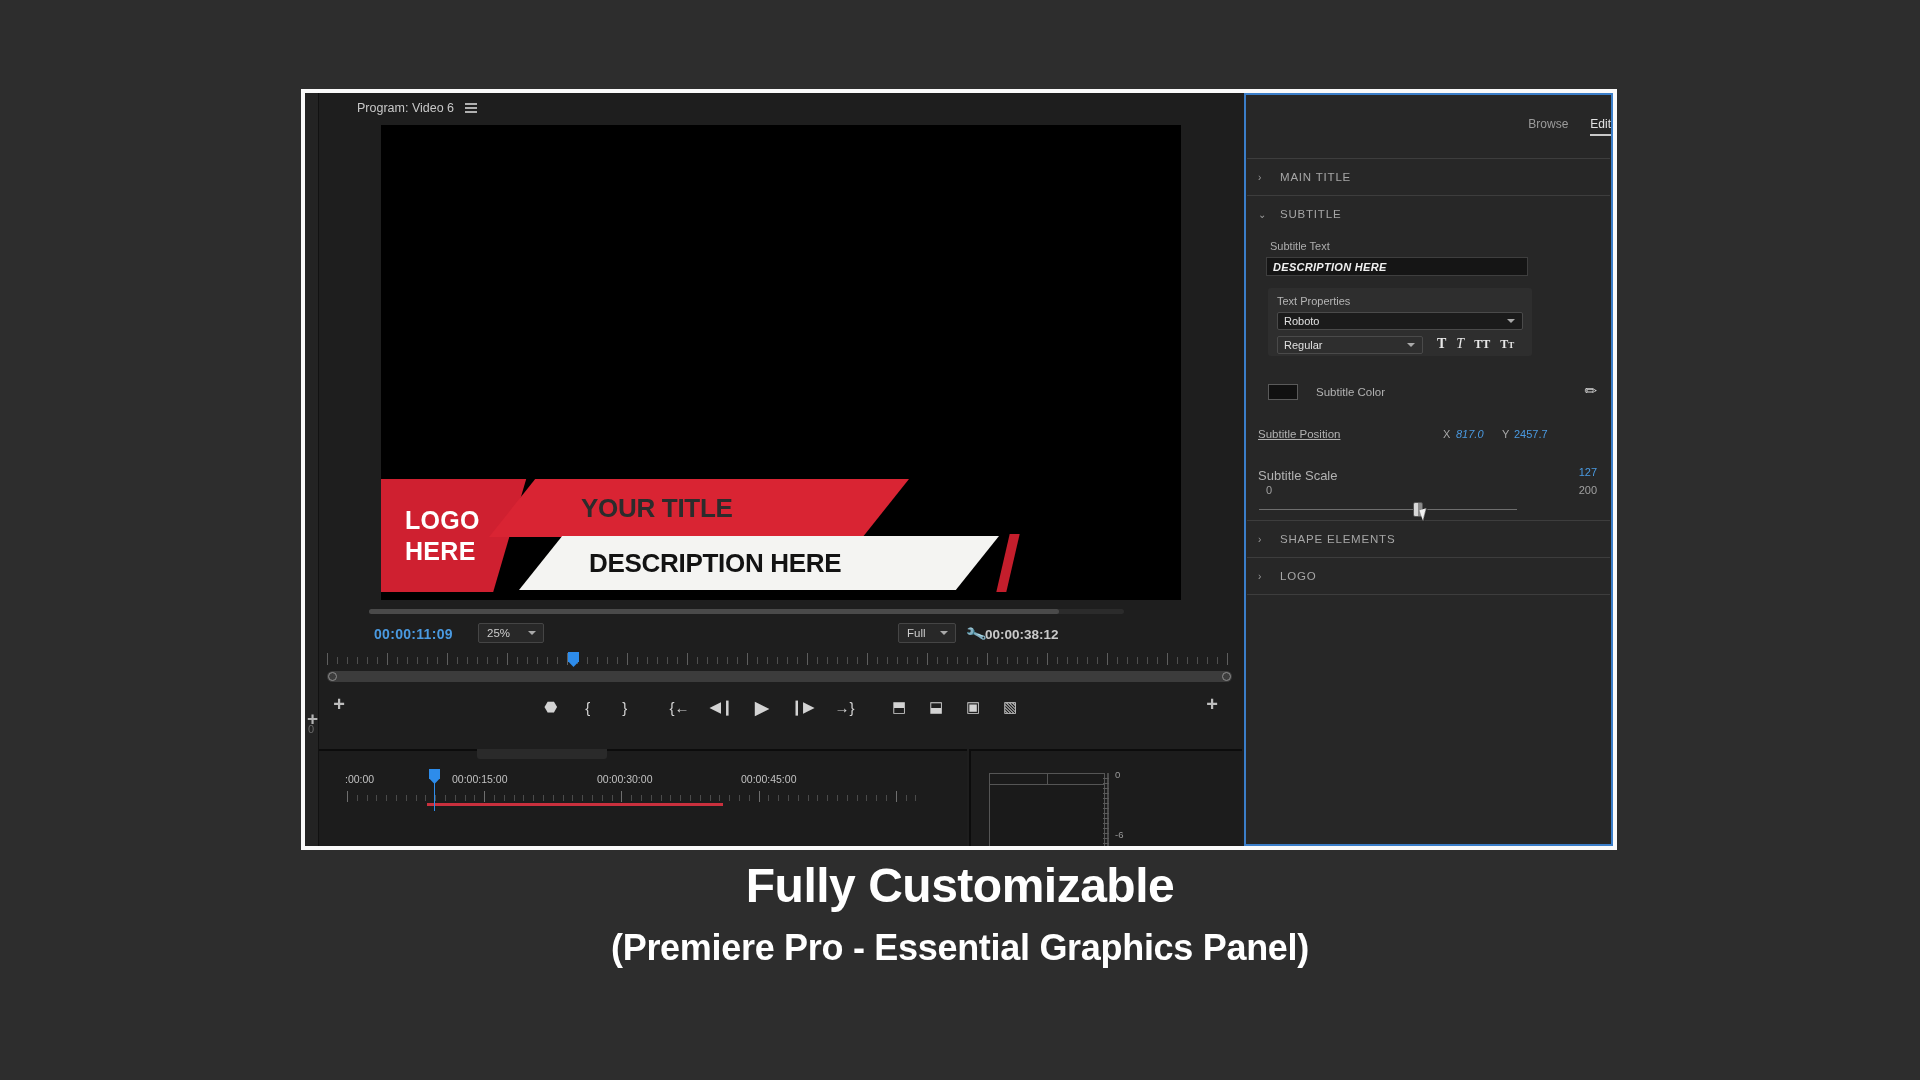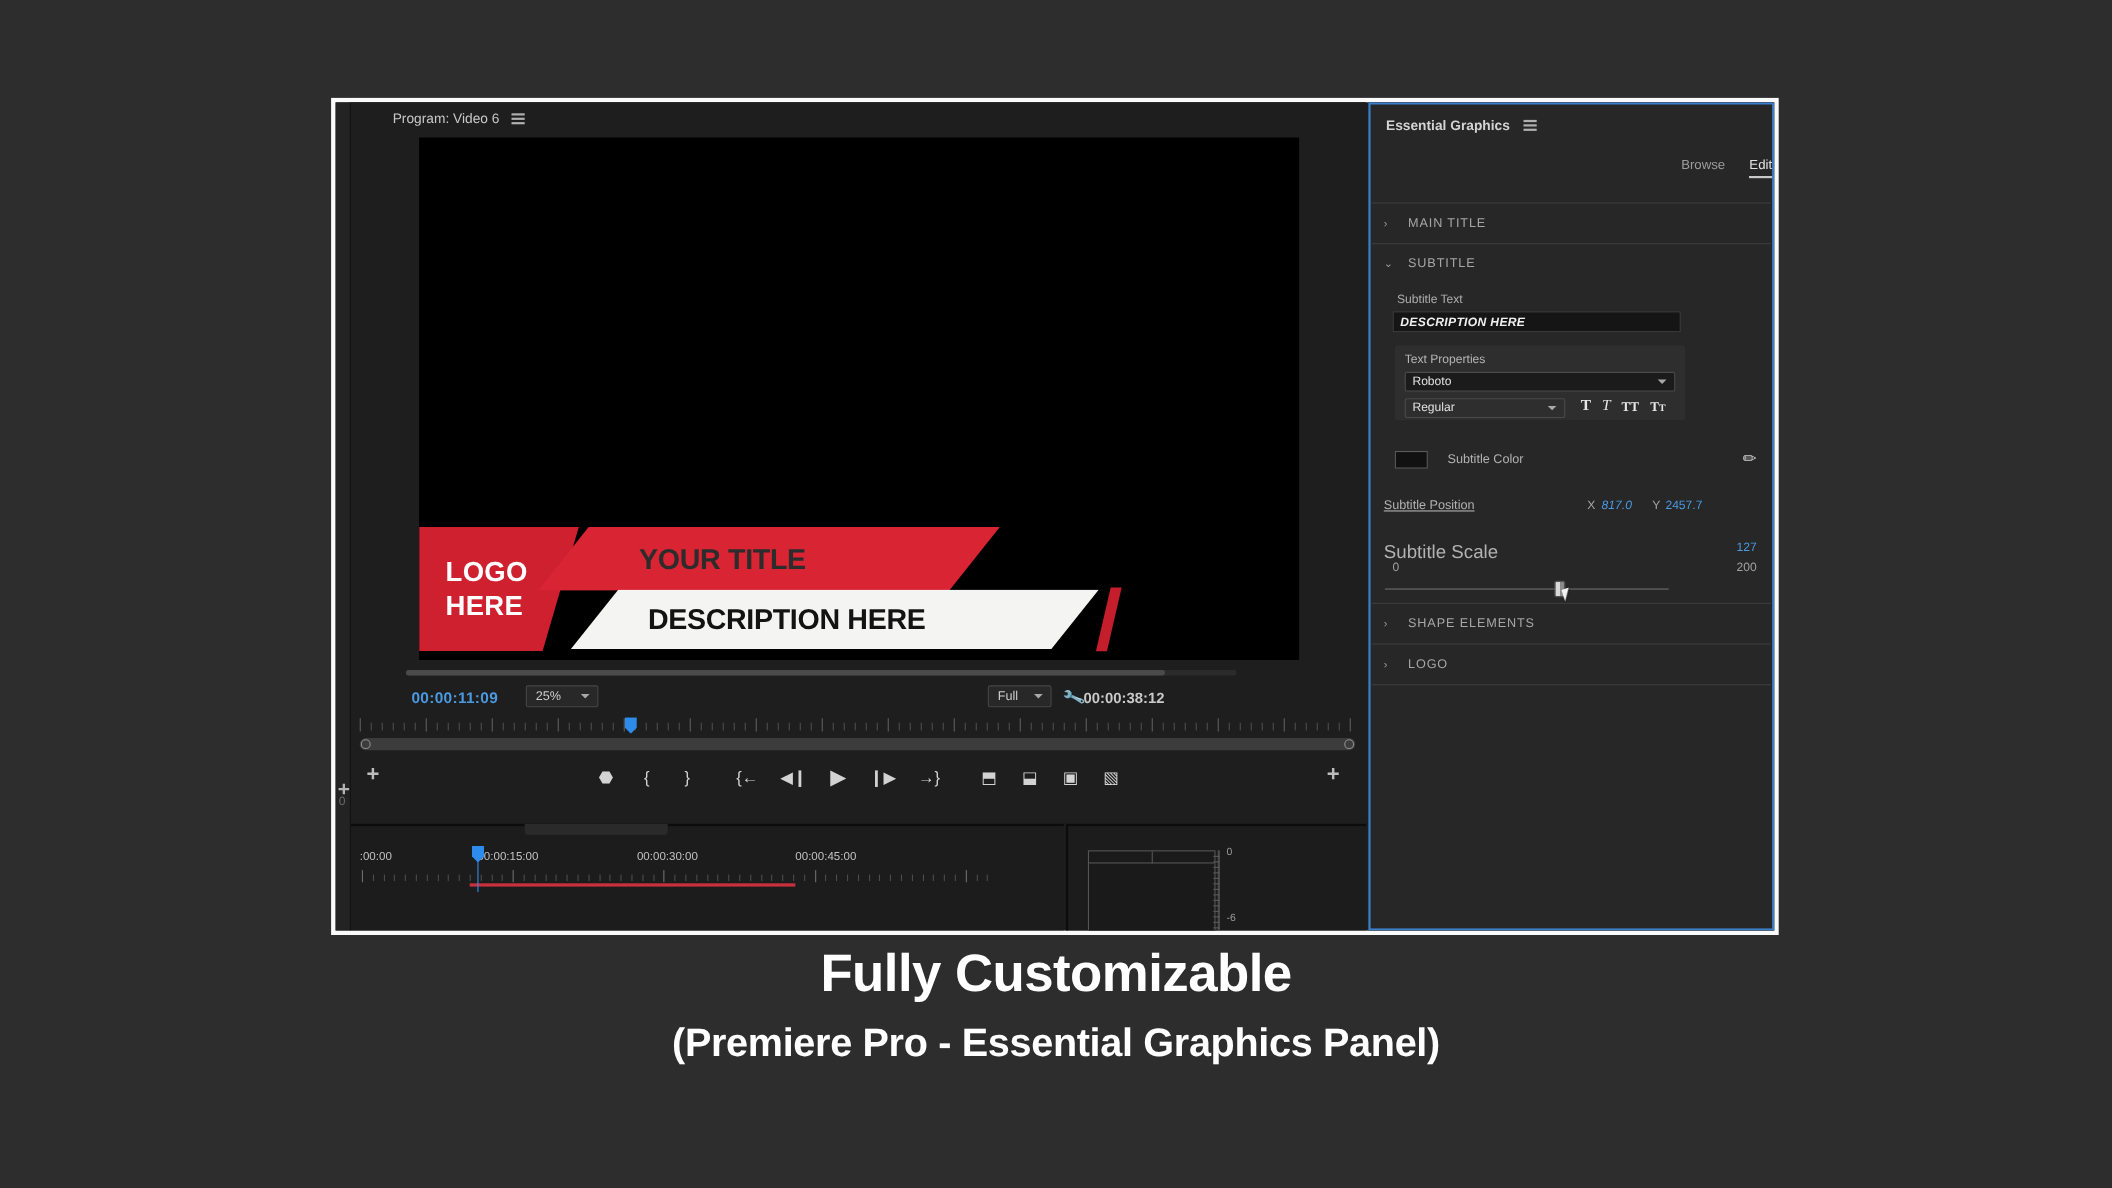--- a/index.html
+++ b/index.html
@@ -227,21 +227,21 @@
     width: 40px; text-align: center; line-height: 34px;
   }
 
   
   #timeline-panel {
     position: absolute; left: 14px; top: 656px;
     width: 648px; height: 97px;
     background: #1c1c1c;
     border-top: 2px solid #0c0c0c;
   }
-  .tl-ruler { position: absolute; left: 0; top: 22px; width: 100%; height: 46px; }
+  .tl-ruler { position: absolute; left: 18px; top: 22px; width: 100%; height: 46px; }
   .tl-label {
     position: absolute; top: 0;
     color: #c2c2c2; font-size: 10.5px; white-space: nowrap;
   }
   .tl-ticks { position: absolute; left: 0; top: 18px; height: 12px; width: 100%; }
   .tl-ticks i {
     position: absolute; top: 4px; width: 1px; height: 6px; background: #4b4b4b;
   }
   .tl-ticks i.major { top: 0; height: 11px; background: #6e6e6e; }
   .tl-clip {
@@ -412,21 +412,21 @@
   }
   .pos-label { color: #b2b2b2; font-size: 11.5px; text-decoration: underline; }
   .axis { color: #a8a8a8; font-size: 11px; }
   .axis-val { color: #4a9ae1; font-size: 11px; }
   .posx { position: absolute; left: 185px; }
   .posxv { position: absolute; left: 198px; font-style: italic; }
   .posy { position: absolute; left: 244px; }
   .posyv { position: absolute; left: 256px; }
 
   .scale-block { margin-top: 24px; position: relative; }
-  .scale-label { color: #b2b2b2; font-size: 17px; }
+  .scale-label { color: #b2b2b2; font-size: 13px; }
   .scale-val {
     position: absolute; right: 2px; top: 0;
     color: #4a9ae1; font-size: 11px;
   }
   .scale-min {
     position: absolute; left: 8px; top: 18px;
     color: #a0a0a0; font-size: 11px;
   }
   .scale-max {
     position: absolute; right: 2px; top: 18px;
@@ -740,28 +740,20 @@
           <i style="top: 60px;"></i>
           <i style="top: 65px;"></i>
           <i style="top: 70px;"></i>
         </div>
       <div class="am-num" style="top:18px">0</div>
       <div class="am-num" style="top:78px">-6</div>
     </div>
 
     <div id="eg-panel">
 
-      <div class="eg-head">
-        <span class="eg-title">Essential Graphics</span>
-        <span class="hamburger">
-          <i></i>
-            <i></i>
-            <i></i>
-        </span>
-      </div>
 
       <div class="eg-tabs">
         <div class="eg-tab">
           <span>Browse</span>
         </div>
         <div class="eg-tab active">
           <span>Edit</span>
         </div>
       </div>
 

